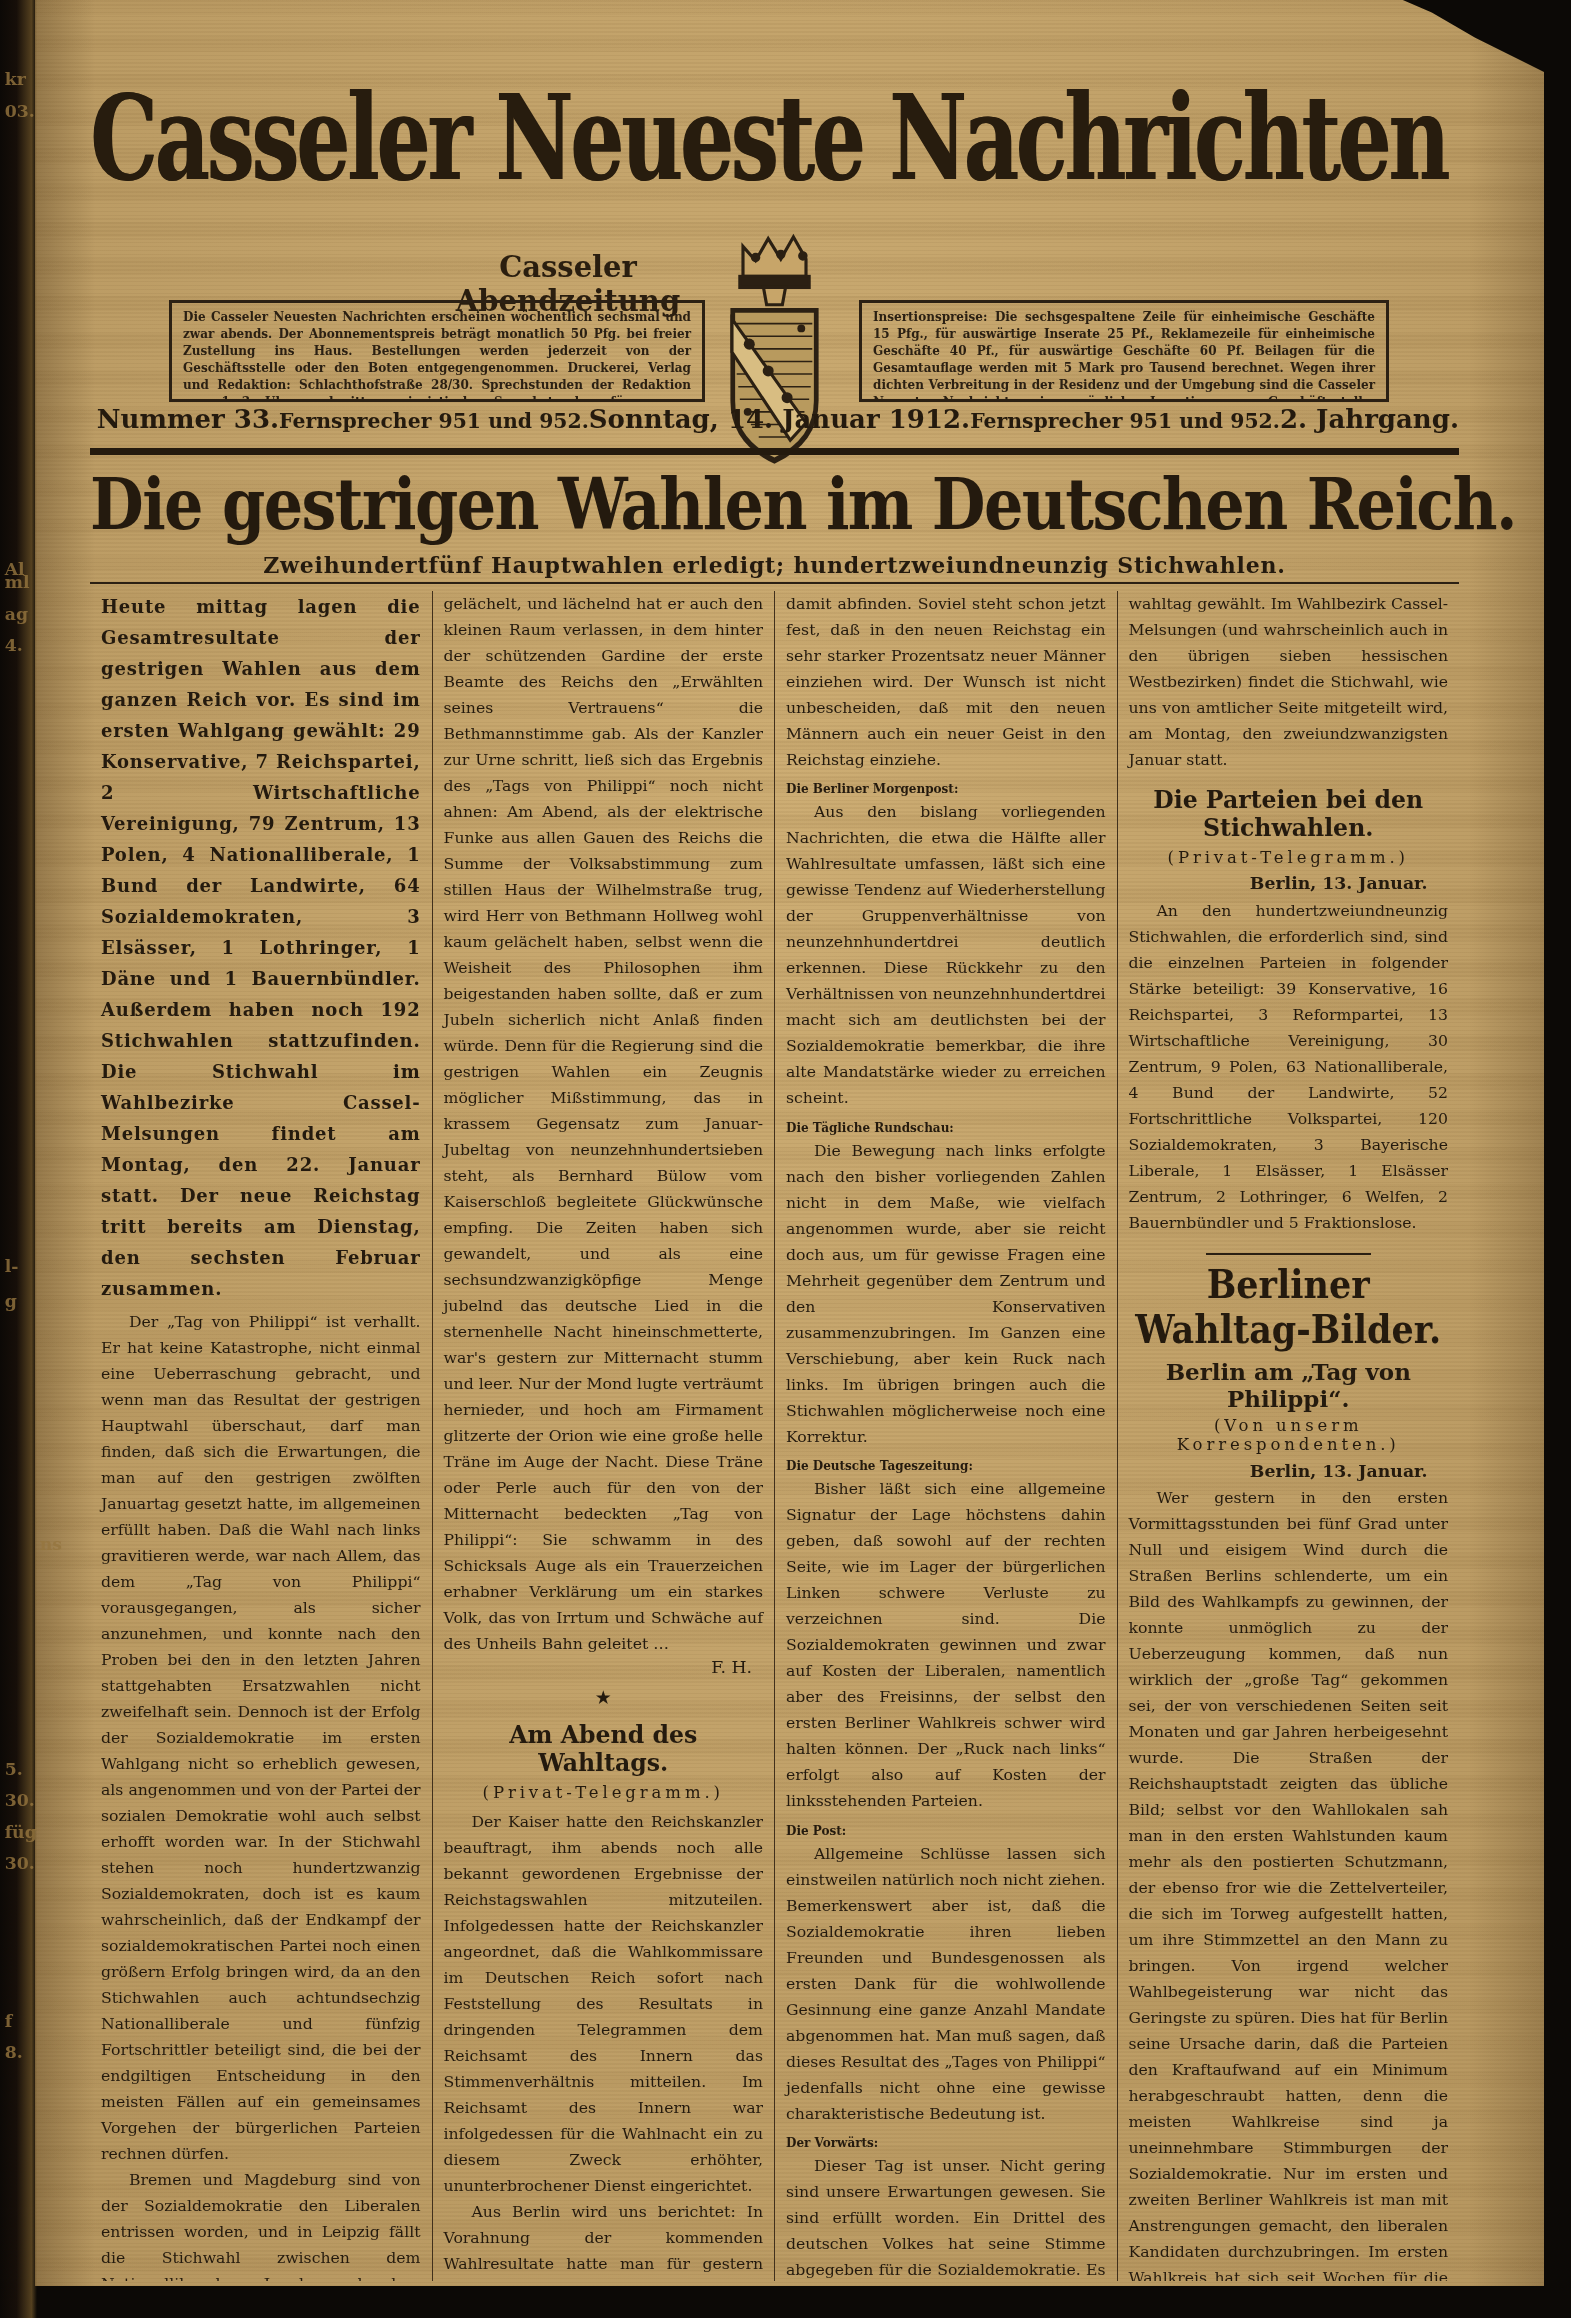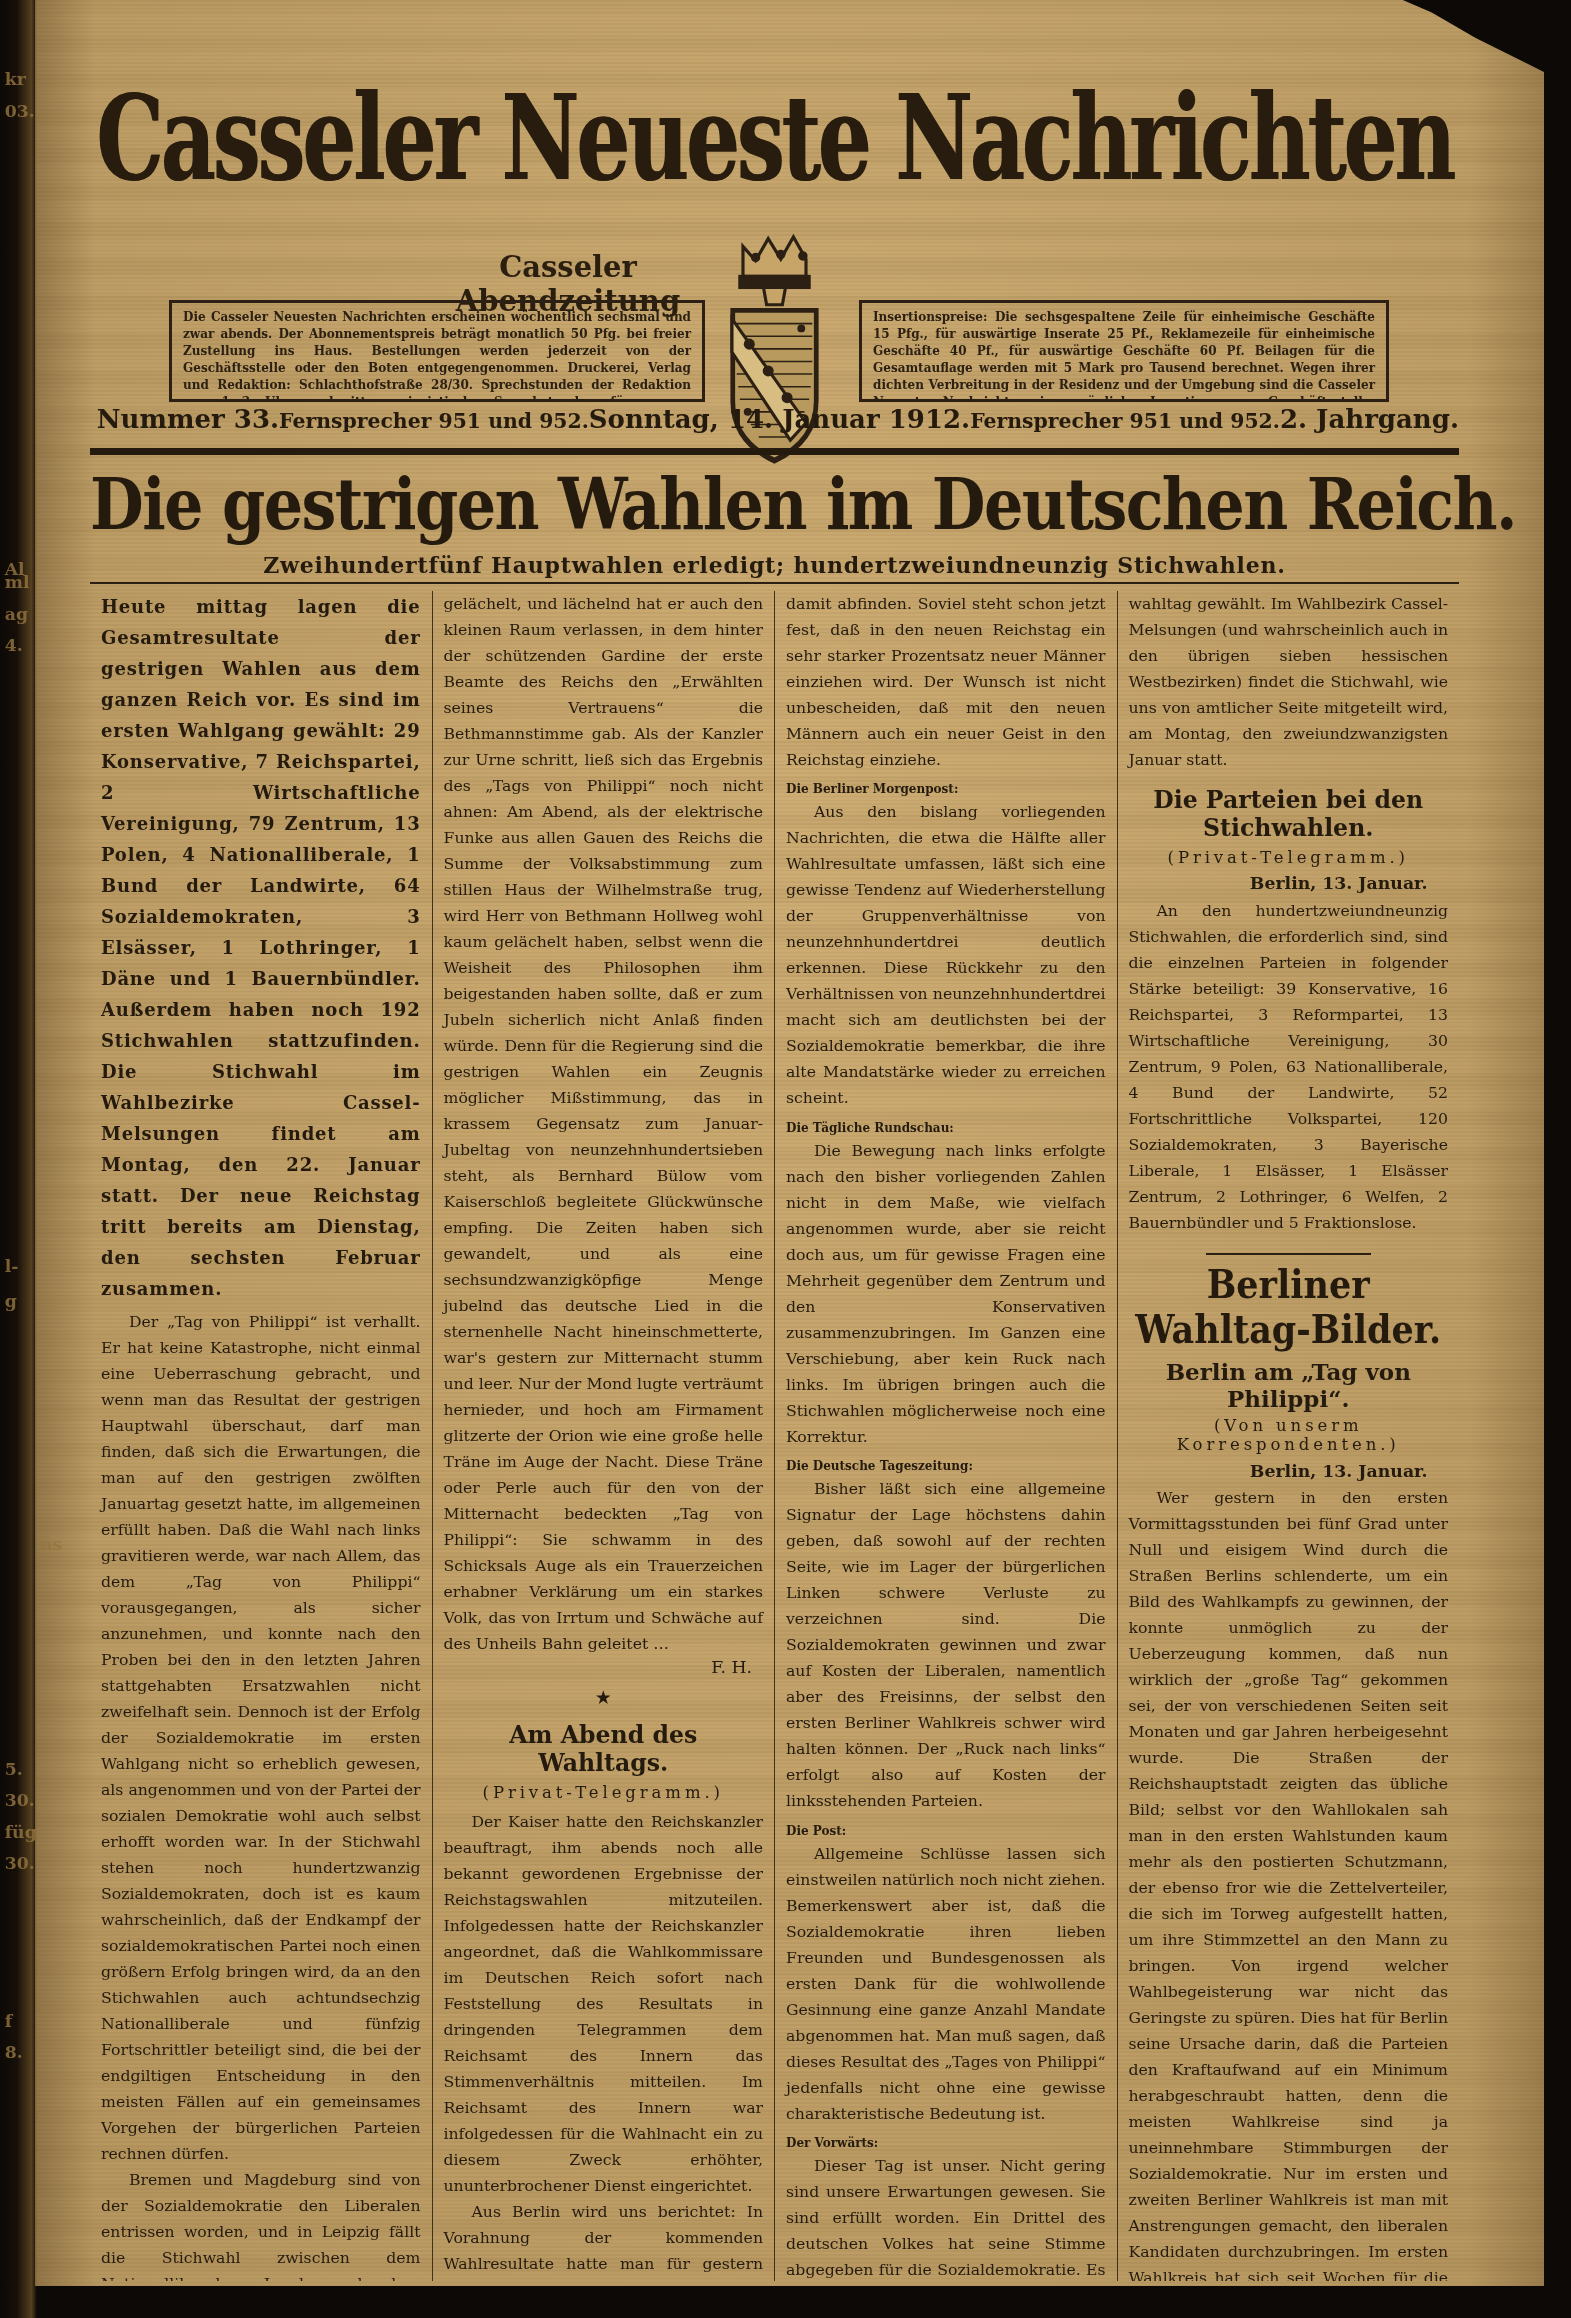--- a/index.html
+++ b/index.html
@@ -24,21 +24,21 @@
   .edge-strip{
     position:absolute;left:0;top:0;width:37px;height:2319px;
     background:linear-gradient(90deg,#0c0906 0%, #170f09 45%, #54401f 85%, rgba(84,64,31,0) 100%);
     z-index:5;
   }
   .edge-glyph{
     position:absolute;left:4.7px;color:#96763f;font-size:17.3px;font-weight:bold;opacity:.8;
   }
   .masthead{
     position:absolute;left:55px;top:46px;width:1369px;height:184px;
-    display:flex;align-items:center;justify-content:center;
+    display:flex;align-items:center;justify-content:flex-start;
   }
   .masthead span{
     font-size:85px;font-weight:bold;letter-spacing:-3.1px;white-space:nowrap;
     transform:scaleY(1.38);color:#271c0e;text-shadow:0.8px 0 0 #271c0e;
   }
   .subtitle{
     position:absolute;top:250px;width:330px;text-align:center;
     font-size:29px;font-weight:bold;color:#2a1e0f;
   }
   .subtitle.left{left:368px;}

